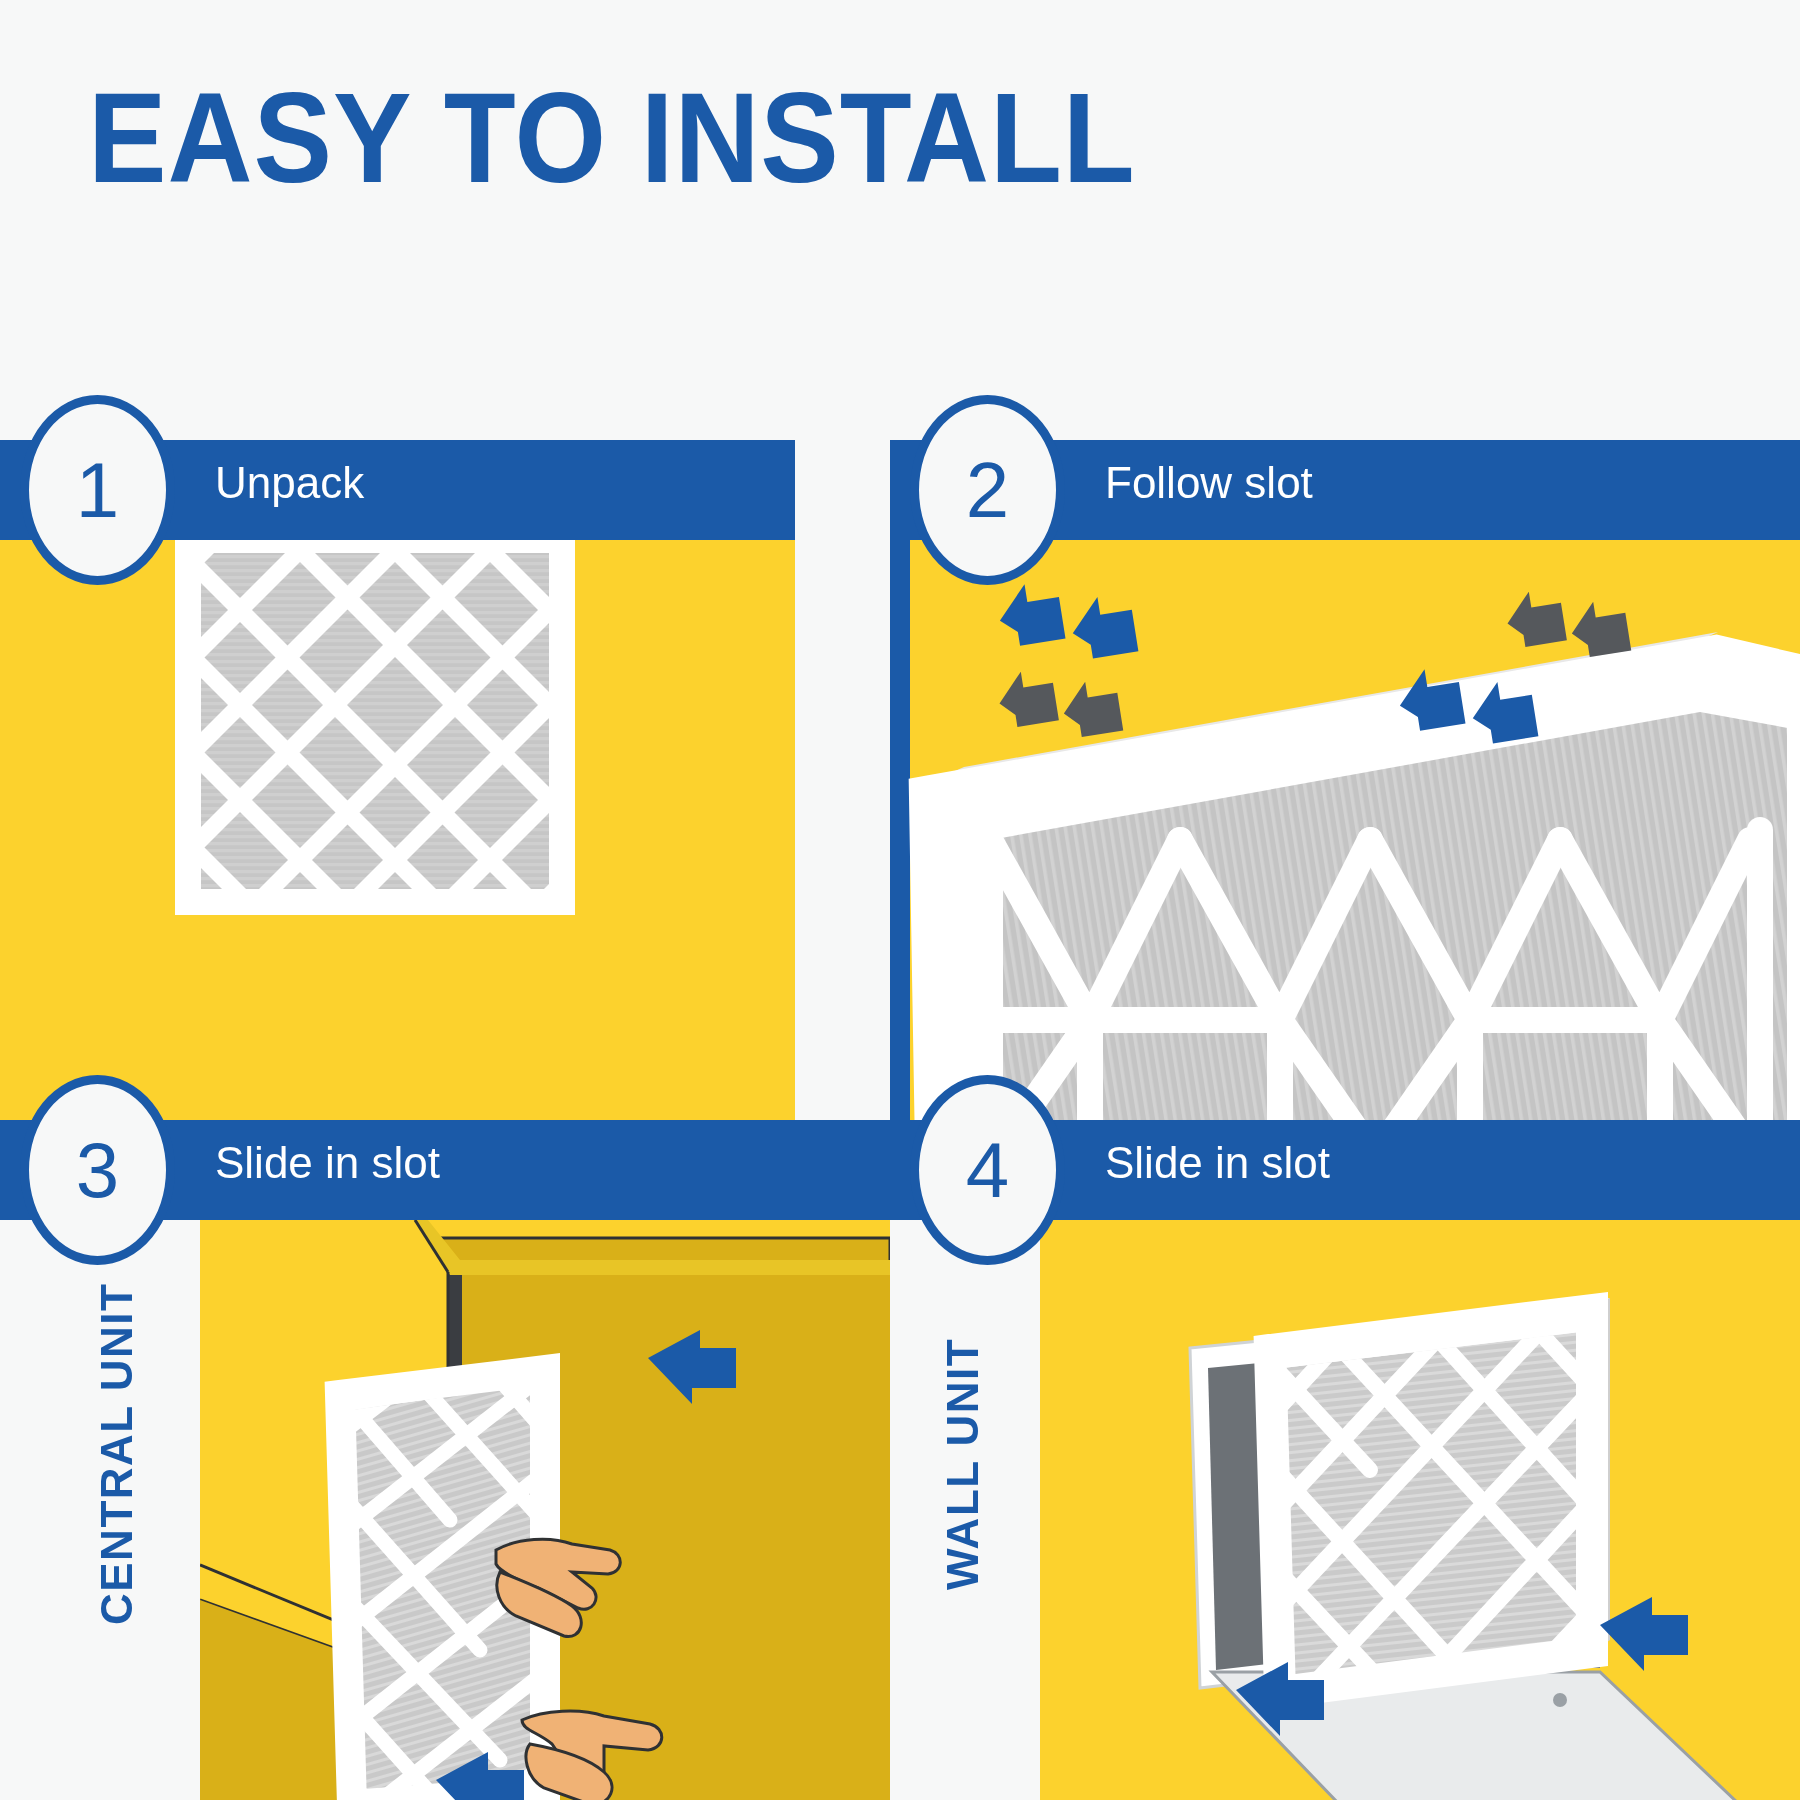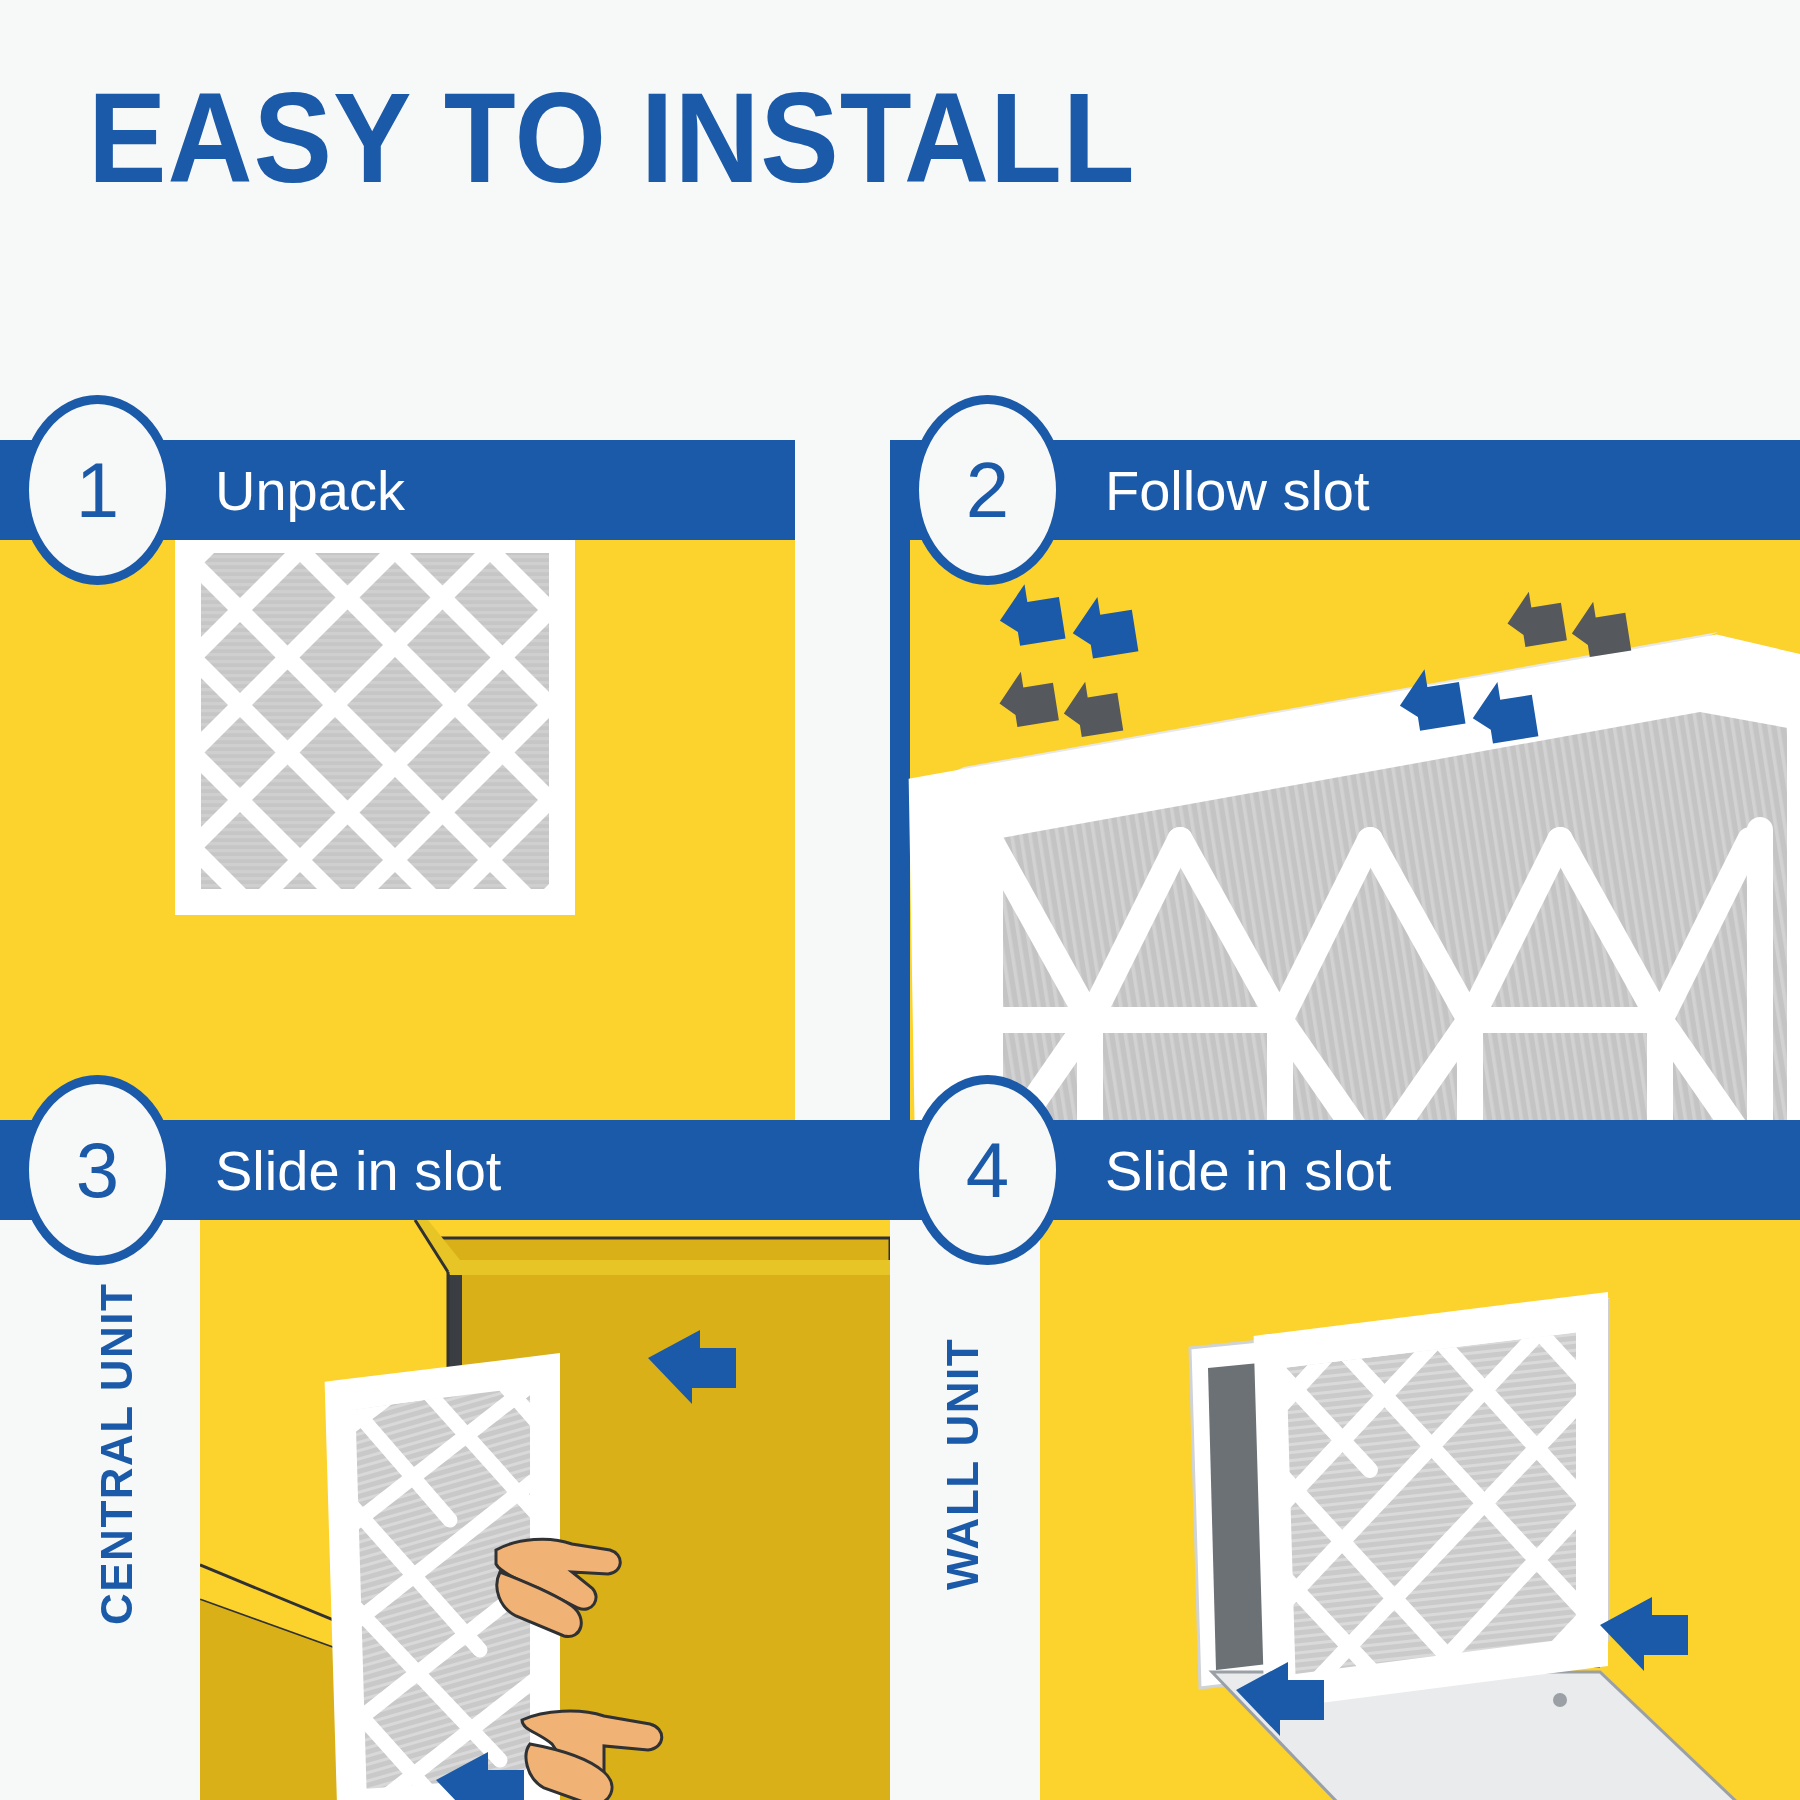--- a/index.html
+++ b/index.html
@@ -32,21 +32,21 @@
   .yellowfill{position:absolute;background:#FCD22D;}
 
   
   .hdrbar{
     position:absolute;
     background:#1B5AA8;
     display:flex;align-items:center;
   }
   .hdrlabel{
     color:#ffffff;
-    font-size:56px;
+    font-size:44px;
     font-weight:normal;
     letter-spacing:0px;
     white-space:nowrap;
     position:absolute;
   }
   .badge{
     position:absolute;
     border-radius:50%;
     background:#f7f8f8;
     border:9px solid #1B5AA8;

